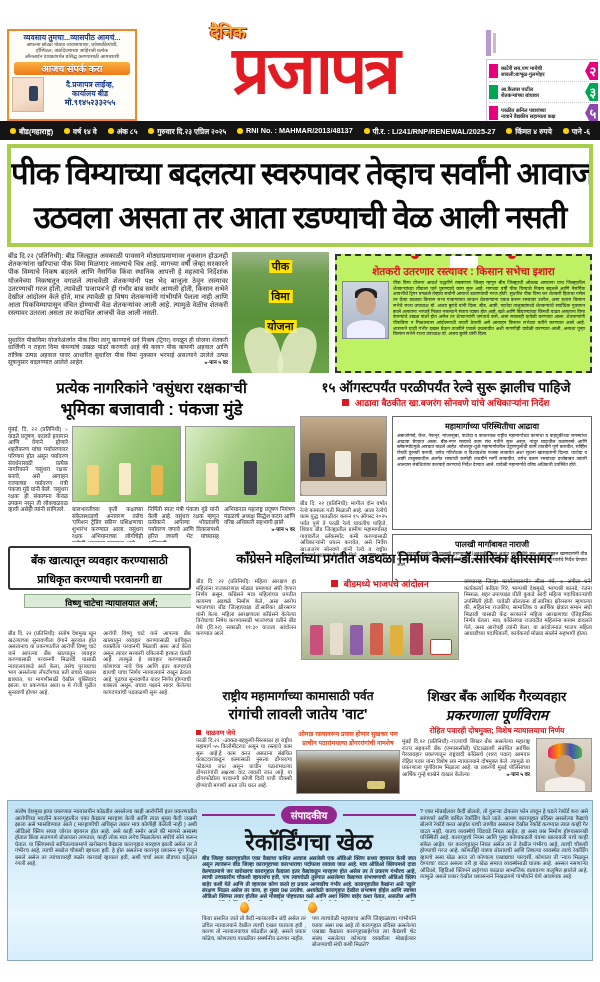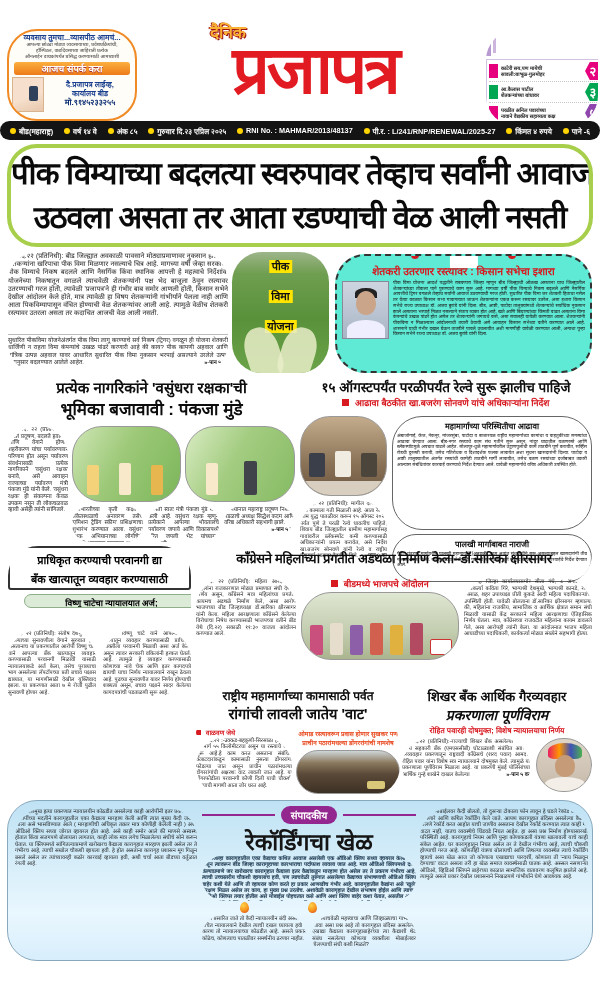--- a/index.html
+++ b/index.html
@@ -1,17 +1,17 @@
 <!DOCTYPE html>
 <html><head>
 <meta charset="utf-8">
 <style>
   html,body{margin:0;padding:0;background:#e8e8e8;font-family:"Liberation Sans","DejaVu Sans",sans-serif;}
   .page{position:relative;width:600px;height:982px;background:#ffffff;margin:0 auto;overflow:hidden;}
-  .abs{position:absolute;box-sizing:border-box;overflow:hidden;border-radius:30px;}
+  .abs{position:absolute;box-sizing:border-box;overflow:hidden;}
   .jt{text-align:justify;color:#1c1c1c;}
   .t68{font-size:6.8px;line-height:8.2px;}
   .t60{font-size:6px;line-height:7.3px;}
   .t56{font-size:5.6px;line-height:6.7px;}
   .t54{font-size:5.4px;line-height:6.5px;}
   .t47{font-size:4.7px;line-height:5.7px;}
   .more{font-size:5.5px;font-weight:bold;color:#111;float:right;background:#fff;padding-left:3px;}
   
   .adbox{left:7px;top:29px;width:130px;height:92px;border:2px solid #f08a24;background:#fffdf7;padding:2px 3px;}
   .adtitle{font-size:7.6px;font-weight:bold;color:#1a3f8f;text-align:center;line-height:9px;}
@@ -49,21 +49,21 @@
   .ib .tx{color:#fff;font-weight:bold;font-size:7.3px;white-space:nowrap;}
   
   .banner{left:7px;top:144px;width:586px;height:103px;border:4px solid #a7cf4b;display:flex;flex-direction:column;justify-content:center;background:#fff;}
   .banner div{text-align:center;font-size:31px;font-weight:900;color:#0a0a0a;line-height:44px;letter-spacing:-1px;white-space:nowrap;}
   
   .leadleft{left:8px;top:252px;width:220px;height:121px;}
   .leadnote{margin-top:3px;border-top:1px solid #bbb;padding-top:2px;}
   .leadphoto{left:232px;top:252px;width:97px;height:121px;background:linear-gradient(180deg,#9db58a 0%,#6f9e50 18%,#58913a 55%,#6aa348 100%);}
   .lp-label{position:absolute;left:50%;transform:translateX(-50%);background:#ffe400;color:#111;font-weight:900;font-size:11px;line-height:13px;padding:0 3px;}
   .lp-hand{position:absolute;bottom:-6px;width:34px;height:52px;background:#e9edc8;opacity:.85;border-radius:45% 45% 30% 30%;}
-  .quote{left:335px;top:254px;width:257px;height:119px;border:2px dashed #333;background:#5eead4;}
+  .quote{left:335px;top:254px;width:257px;height:119px;border:2px dashed #333;background:#bef264;}
   .qmark{position:absolute;left:50%;top:-14px;transform:translateX(-50%);color:#d71920;font-size:30px;font-family:"DejaVu Serif",serif;background:#fff;padding:0 6px;line-height:26px;}
   .qdot{position:absolute;top:-5px;width:8px;height:8px;border-radius:50%;background:#d71920;}
   .qtitle{position:absolute;left:0;top:8px;width:100%;text-align:center;color:#d71920;font-weight:900;font-size:10.5px;}
   .qbody{position:absolute;left:5px;top:24px;right:5px;bottom:3px;}
   .qphoto{float:left;width:45px;height:56px;margin:1px 4px 1px 0;background:linear-gradient(180deg,#cdd5e0,#a9b5c5);border:1px solid #889;position:relative;}
   .face{position:absolute;left:50%;top:9px;transform:translateX(-50%);width:20px;height:24px;border-radius:50% 50% 45% 45%;background:#caa58a;}
   .hair{position:absolute;left:50%;top:6px;transform:translateX(-50%);width:22px;height:10px;border-radius:50% 50% 0 0;background:#222;}
   .torso{position:absolute;left:50%;bottom:0;transform:translateX(-50%);width:38px;height:18px;border-radius:50% 50% 0 0;background:#eef;}
   
   .h15{font-weight:800;font-size:15px;text-align:center;color:#0d0d0d;white-space:nowrap;}
@@ -261,22 +261,22 @@
       <span class="more">»-पान ५ वर</span>
     </div>
     <div class="abs boxed" style="left:92px;top:156px;width:200px;height:48px;">
       <div class="boxtitle">पालखी मार्गाबाबत नाराजी</div>
       <div class="jt t47" style="height:30px;overflow:hidden;">पैठण-पंढरपूर मार्गावरील पालखी महामार्गाचे (अन्नछत्री) काम अत्यंत संथ गतीने सुरू असल्याबद्दल खासदारांनी तीव्र नाराजी व्यक्त केली. वारकऱ्यांच्या सोयीसाठी पालखी मार्ग वेळेत पूर्ण करण्याचे व एजन्सीवर कारवाईचे निर्देश देण्यात आले.</div>
     </div>
   </div>
 
   <div class="abs" style="left:8px;top:546px;width:183px;height:230px;">
     <div class="abs hbox" style="left:0;top:0;width:183px;height:44px;padding-top:3px;">
+      <div style="font-size:11px;font-weight:800;line-height:19px;white-space:nowrap;">बँक खात्यातून व्यवहार करण्यासाठी</div>
       <div style="font-size:11px;font-weight:800;line-height:19px;white-space:nowrap;">प्राधिकृत करण्याची परवानगी द्या</div>
-      <div style="font-size:11px;font-weight:800;line-height:19px;white-space:nowrap;">बँक खात्यातून व्यवहार करण्यासाठी</div>
     </div>
     <div class="abs greenbox" style="left:16px;top:48px;width:175px;height:14px;padding-top:2px;">
       <div style="font-size:8.5px;font-weight:bold;line-height:13px;">विष्णू चाटेचा न्यायालयात अर्ज;</div>
       <div style="font-size:10px;font-weight:bold;line-height:13px;">संतोष देशमुख खून खटला</div>
     </div>
     <div class="abs jt t54" style="left:0;top:84px;width:88px;height:146px;">बीड दि. २२ (प्रतिनिधी): संतोष देशमुख खून खटल्याच्या सुनावणीला वेगाने सुरुवात होत असतानाच या प्रकरणातील आरोपी विष्णू चाटे याने आपल्या बँक खात्यातून व्यवहार करण्यासाठी परवानगी मिळावी यासाठी न्यायालयाकडे अर्ज केला, तसेच पुराव्याचा भाग असलेल्या लॅपटॉपच्या प्रती बचाव पक्षास द्याव्यात, या मागणीसाठी देखील युक्तिवाद झाला. या प्रकरणात आता ७ मे रोजी पुढील सुनावणी होणार आहे.</div>
     <div class="abs jt t54" style="left:95px;top:84px;width:88px;height:146px;">आरोपी विष्णू चाटे याने आपल्या बँक खात्यातून व्यवहार करण्यासाठी प्राधिकृत व्यक्तीला परवानगी मिळावी असा अर्ज केला असून त्यावर सरकारी वकिलांनी हरकत घेतली आहे. त्यामुळे हे व्यवहार करण्यासाठी कोणाच्या नावे चेक आणि इतर कागदपत्रे द्यायची याचा निर्णय न्यायालयाने राखून ठेवला आहे. पुढच्या सुनावणीत यावर निर्णय होण्याची शक्यता असून, बचाव पक्षाने सादर केलेल्या कागदपत्रांची पडताळणी सुरू आहे.</div>
   </div>
 
   <div class="abs" style="left:196px;top:546px;width:396px;height:140px;">

